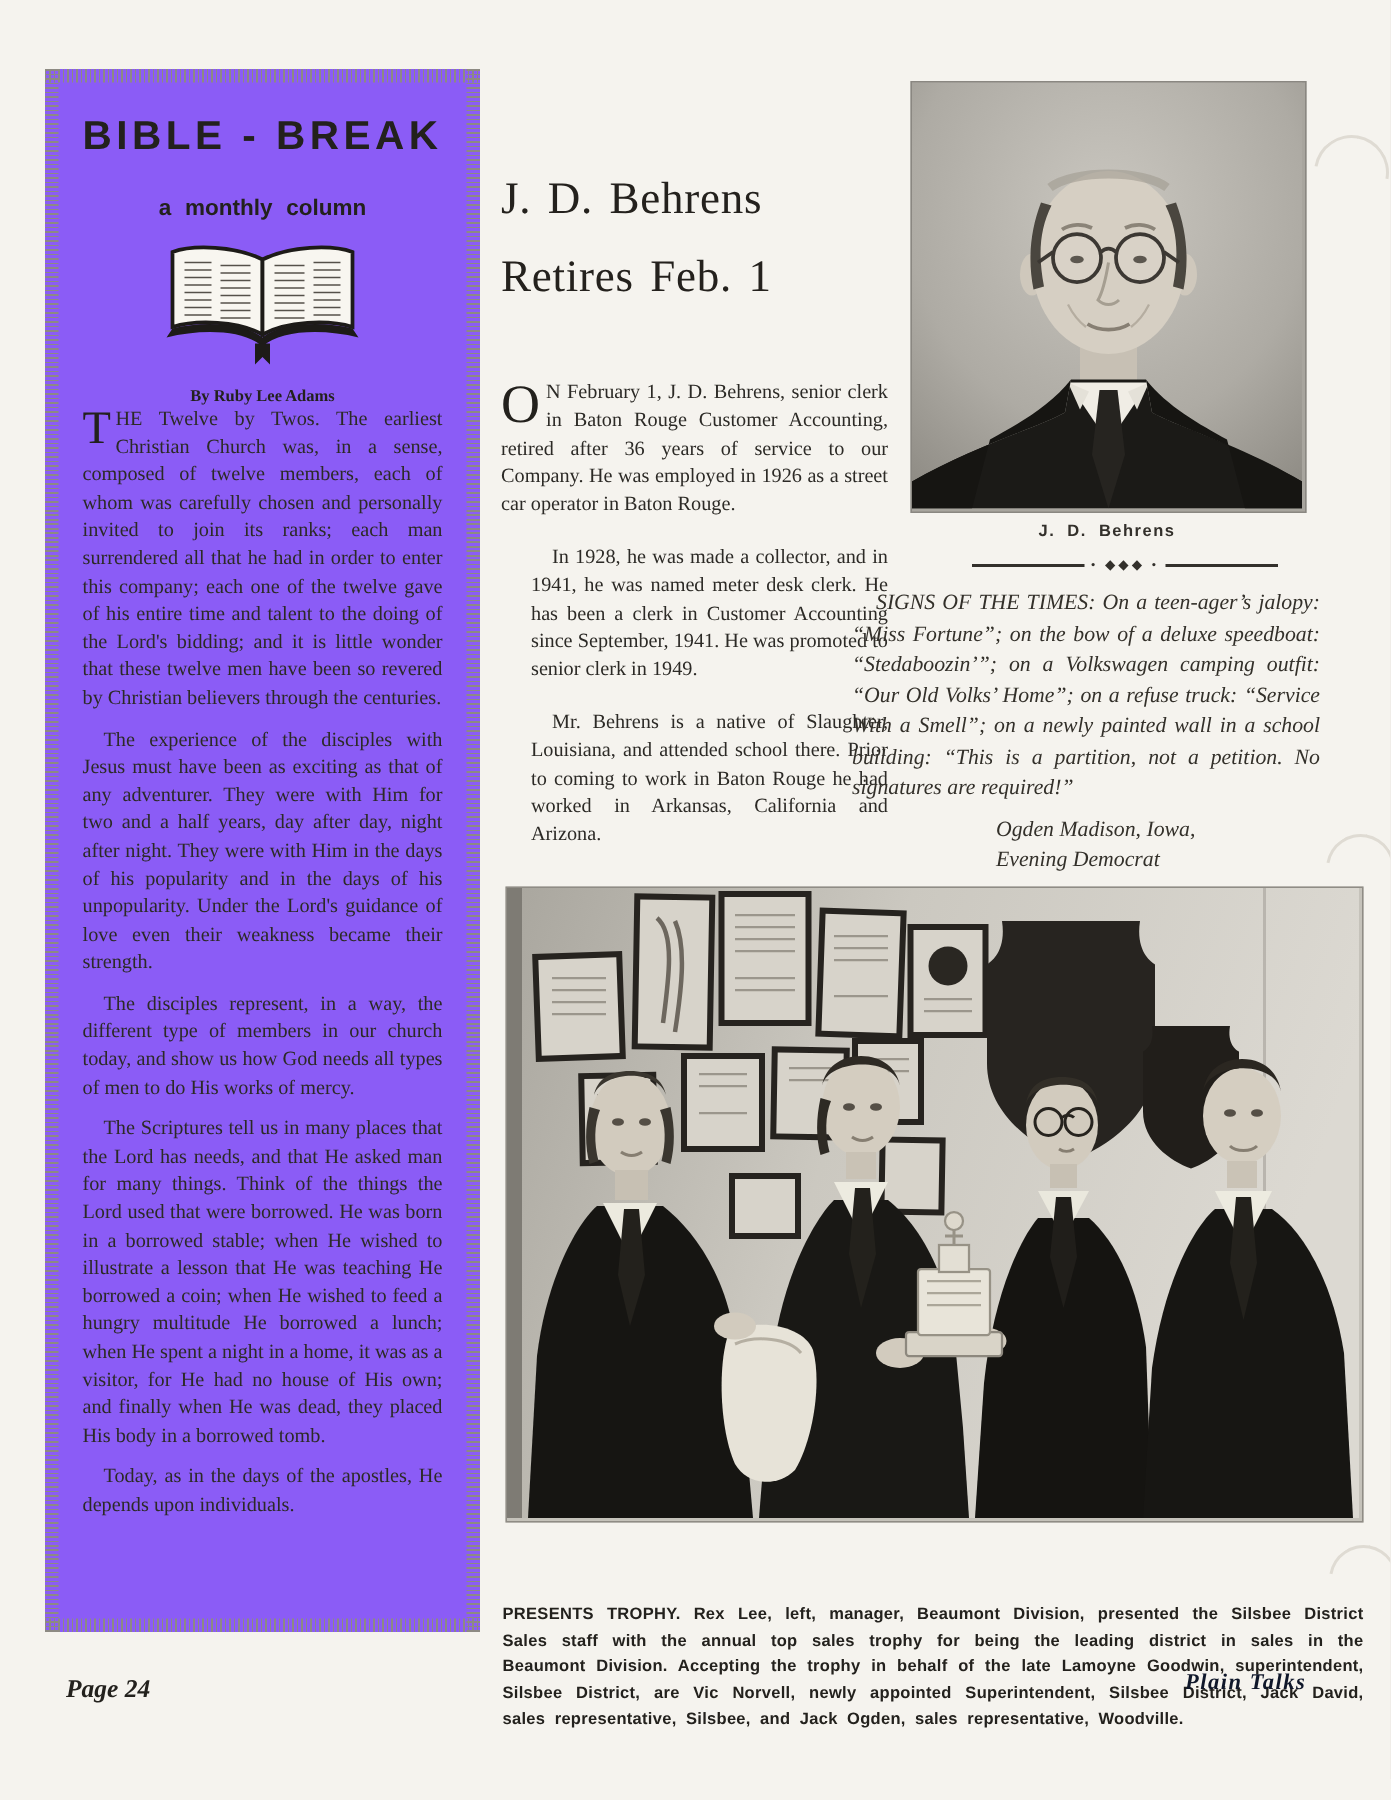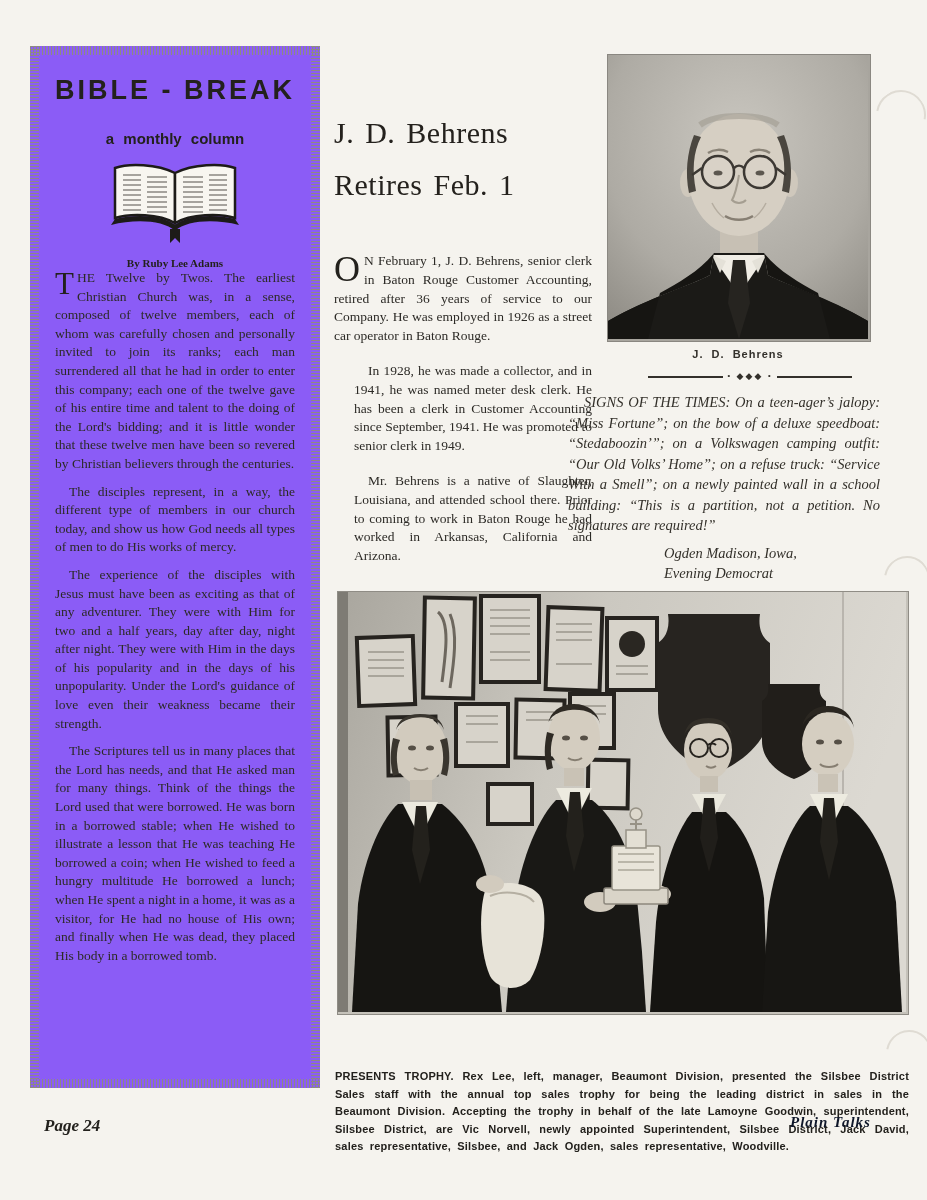--- a/index.html
+++ b/index.html
@@ -87,23 +87,24 @@
             <path d="M42,18 h20 M42,23 h20 M42,28 h20 M42,33 h20 M42,38 h20 M42,43 h20 M42,48 h20 M42,53 h20"></path>
             <path d="M78,18 h20 M78,23 h20 M78,28 h20 M78,33 h20 M78,38 h20 M78,43 h20 M78,48 h20 M78,53 h20"></path>
             <path d="M104,16 h18 M104,21 h18 M104,26 h18 M104,31 h18 M104,36 h18 M104,41 h18 M104,46 h18 M104,51 h18"></path>
           </g>
           <path d="M65,70 h10 v14 l-5,-5 l-5,5 Z" fill="#1d1b18"></path>
         </svg>
       </div>
       <div class="bible-byline">By Ruby Lee Adams</div>
       <div class="bible-body">
         <p><span class="dropcap">T</span><span>HE Twelve by Twos. The earliest Christian Church was, in a sense, composed of twelve members, each of whom was carefully chosen and personally invited to join its ranks; each man surrendered all that he had in order to enter this company; each one of the twelve gave of his entire time and talent to the doing of the Lord's bidding; and it is little wonder that these twelve men have been so revered by Christian believers through the centuries.</span></p>
+        <p class="indent">The experience of the disciples with Jesus must have been as exciting as that of any adventurer. They were with Him for two and a half years, day after day, night after night. They were with Him in the days of his popularity and in the days of his unpopularity. Under the Lord's guidance of love even their weakness became their strength.</p>
         <p class="indent">The disciples represent, in a way, the different type of members in our church today, and show us how God needs all types of men to do His works of mercy.</p>
-        <p class="indent">The experience of the disciples with Jesus must have been as exciting as that of any adventurer. They were with Him for two and a half years, day after day, night after night. They were with Him in the days of his popularity and in the days of his unpopularity. Under the Lord's guidance of love even their weakness became their strength.</p>
         <p class="indent">The Scriptures tell us in many places that the Lord has needs, and that He asked man for many things. Think of the things the Lord used that were borrowed. He was born in a borrowed stable; when He wished to illustrate a lesson that He was teaching He borrowed a coin; when He wished to feed a hungry multitude He borrowed a lunch; when He spent a night in a home, it was as a visitor, for He had no house of His own; and finally when He was dead, they placed His body in a borrowed tomb.</p>
+        <p class="indent">Today, as in the days of the apostles, He depends upon individuals.</p>
       </div>
     </div>
   </div>
 
   <div class="headline">
     <div class="h-line">J. D. Behrens</div>
     <div class="h-line">Retires Feb. 1</div>
   </div>
   <div class="article">
     <p><span class="dropcap-big">O</span><span>N February 1, J. D. Behrens, senior clerk in Baton Rouge Customer Accounting, retired after 36 years of service to our Company. He was employed in 1926 as a street car operator in Baton Rouge.</span></p>

